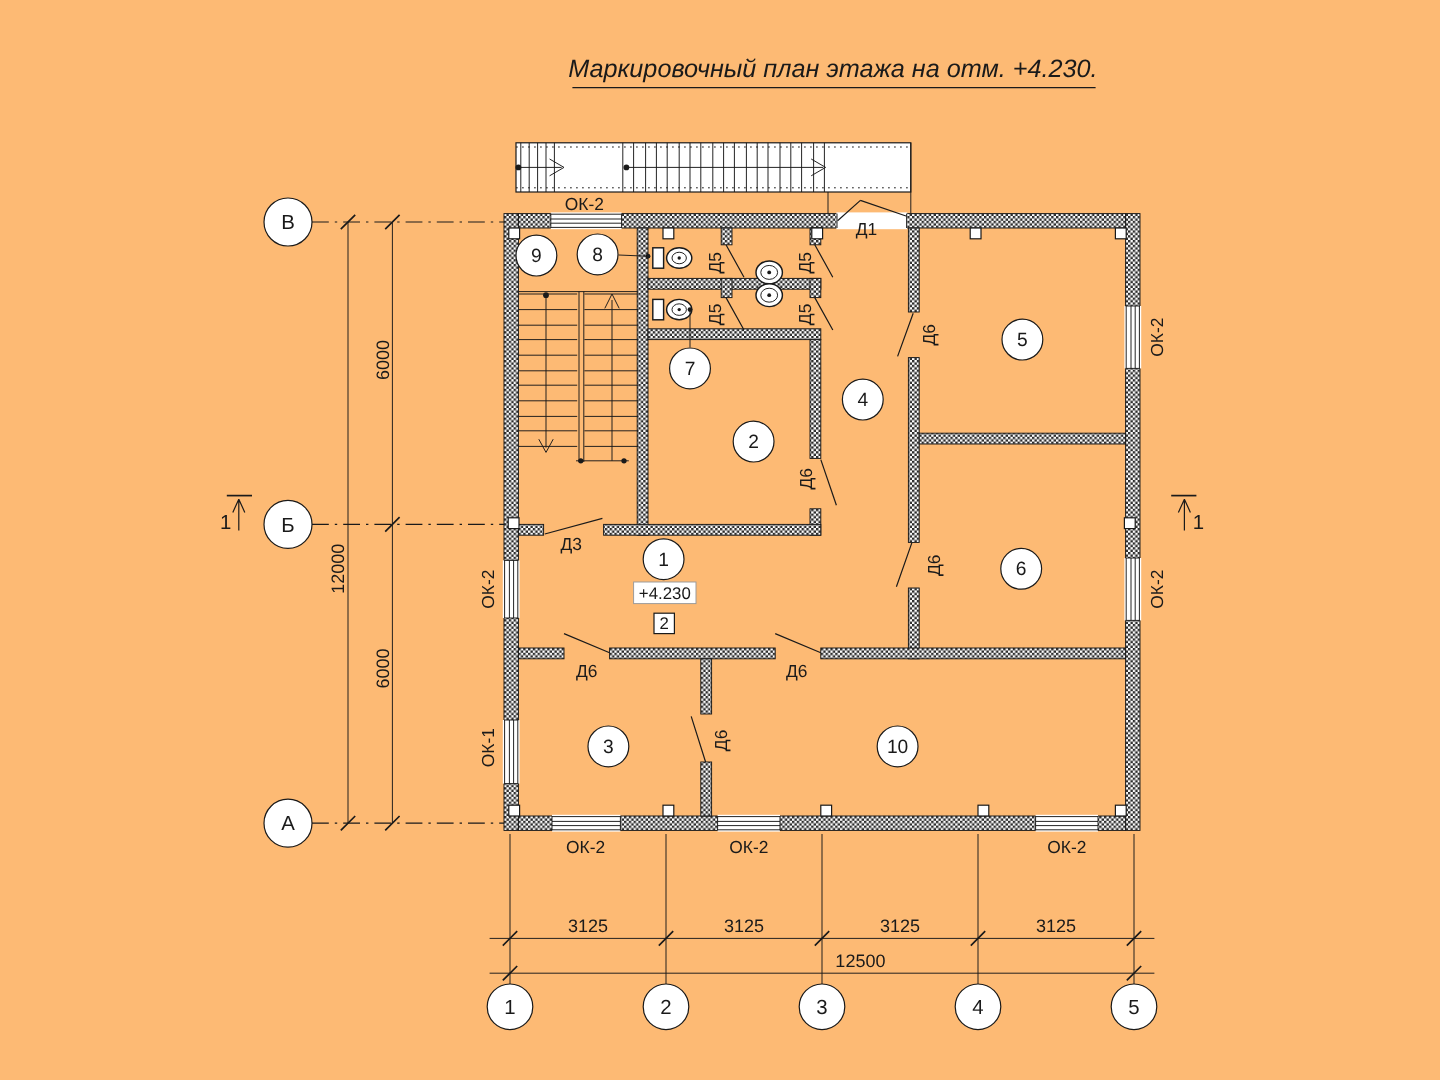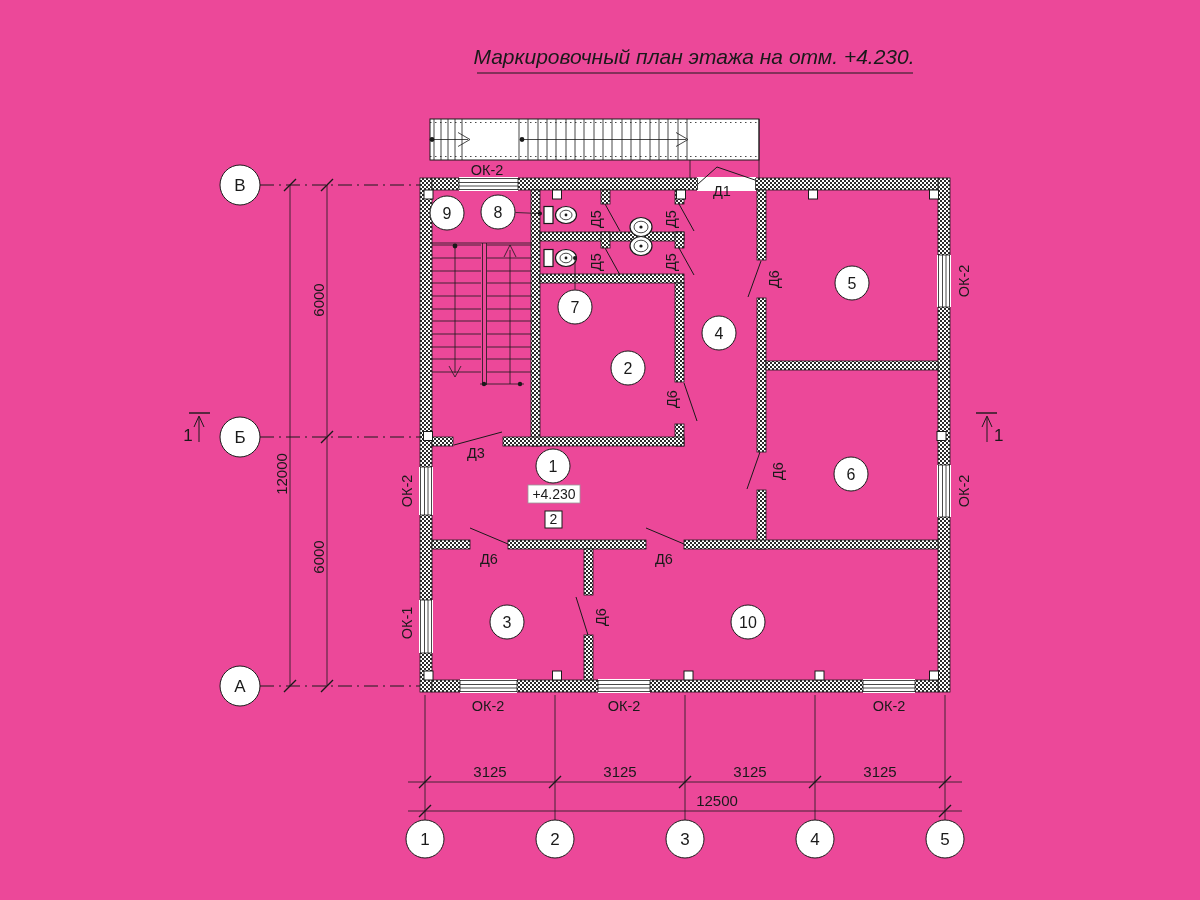--- a/index.html
+++ b/index.html
@@ -1,16 +1,16 @@
 <!DOCTYPE html>
 <html><head>
 <meta charset="utf-8">
 <style>
   html,body{margin:0;padding:0;background:#ffffff;}
-  .page{width:1200px;height:900px;position:relative;background:#ec4899;overflow:hidden;}
+  .page{width:1200px;height:900px;position:relative;background:#fdba74;overflow:hidden;}
   svg{display:block;}
   text{font-family:"Liberation Sans","DejaVu Sans",sans-serif;fill:#1a1a1a;}
   .t-title{font-size:21px;font-style:italic;}
   .t-dim{font-size:15px;}
   .t-axis{font-size:17px;}
   .t-room{font-size:16px;}
   .t-lbl{font-size:14.5px;}
   .t-mark{font-size:14px;}
   .ln{stroke:#1a1a1a;stroke-width:1;fill:none;}
   .ln-thin{stroke:#1a1a1a;stroke-width:0.8;fill:none;}

